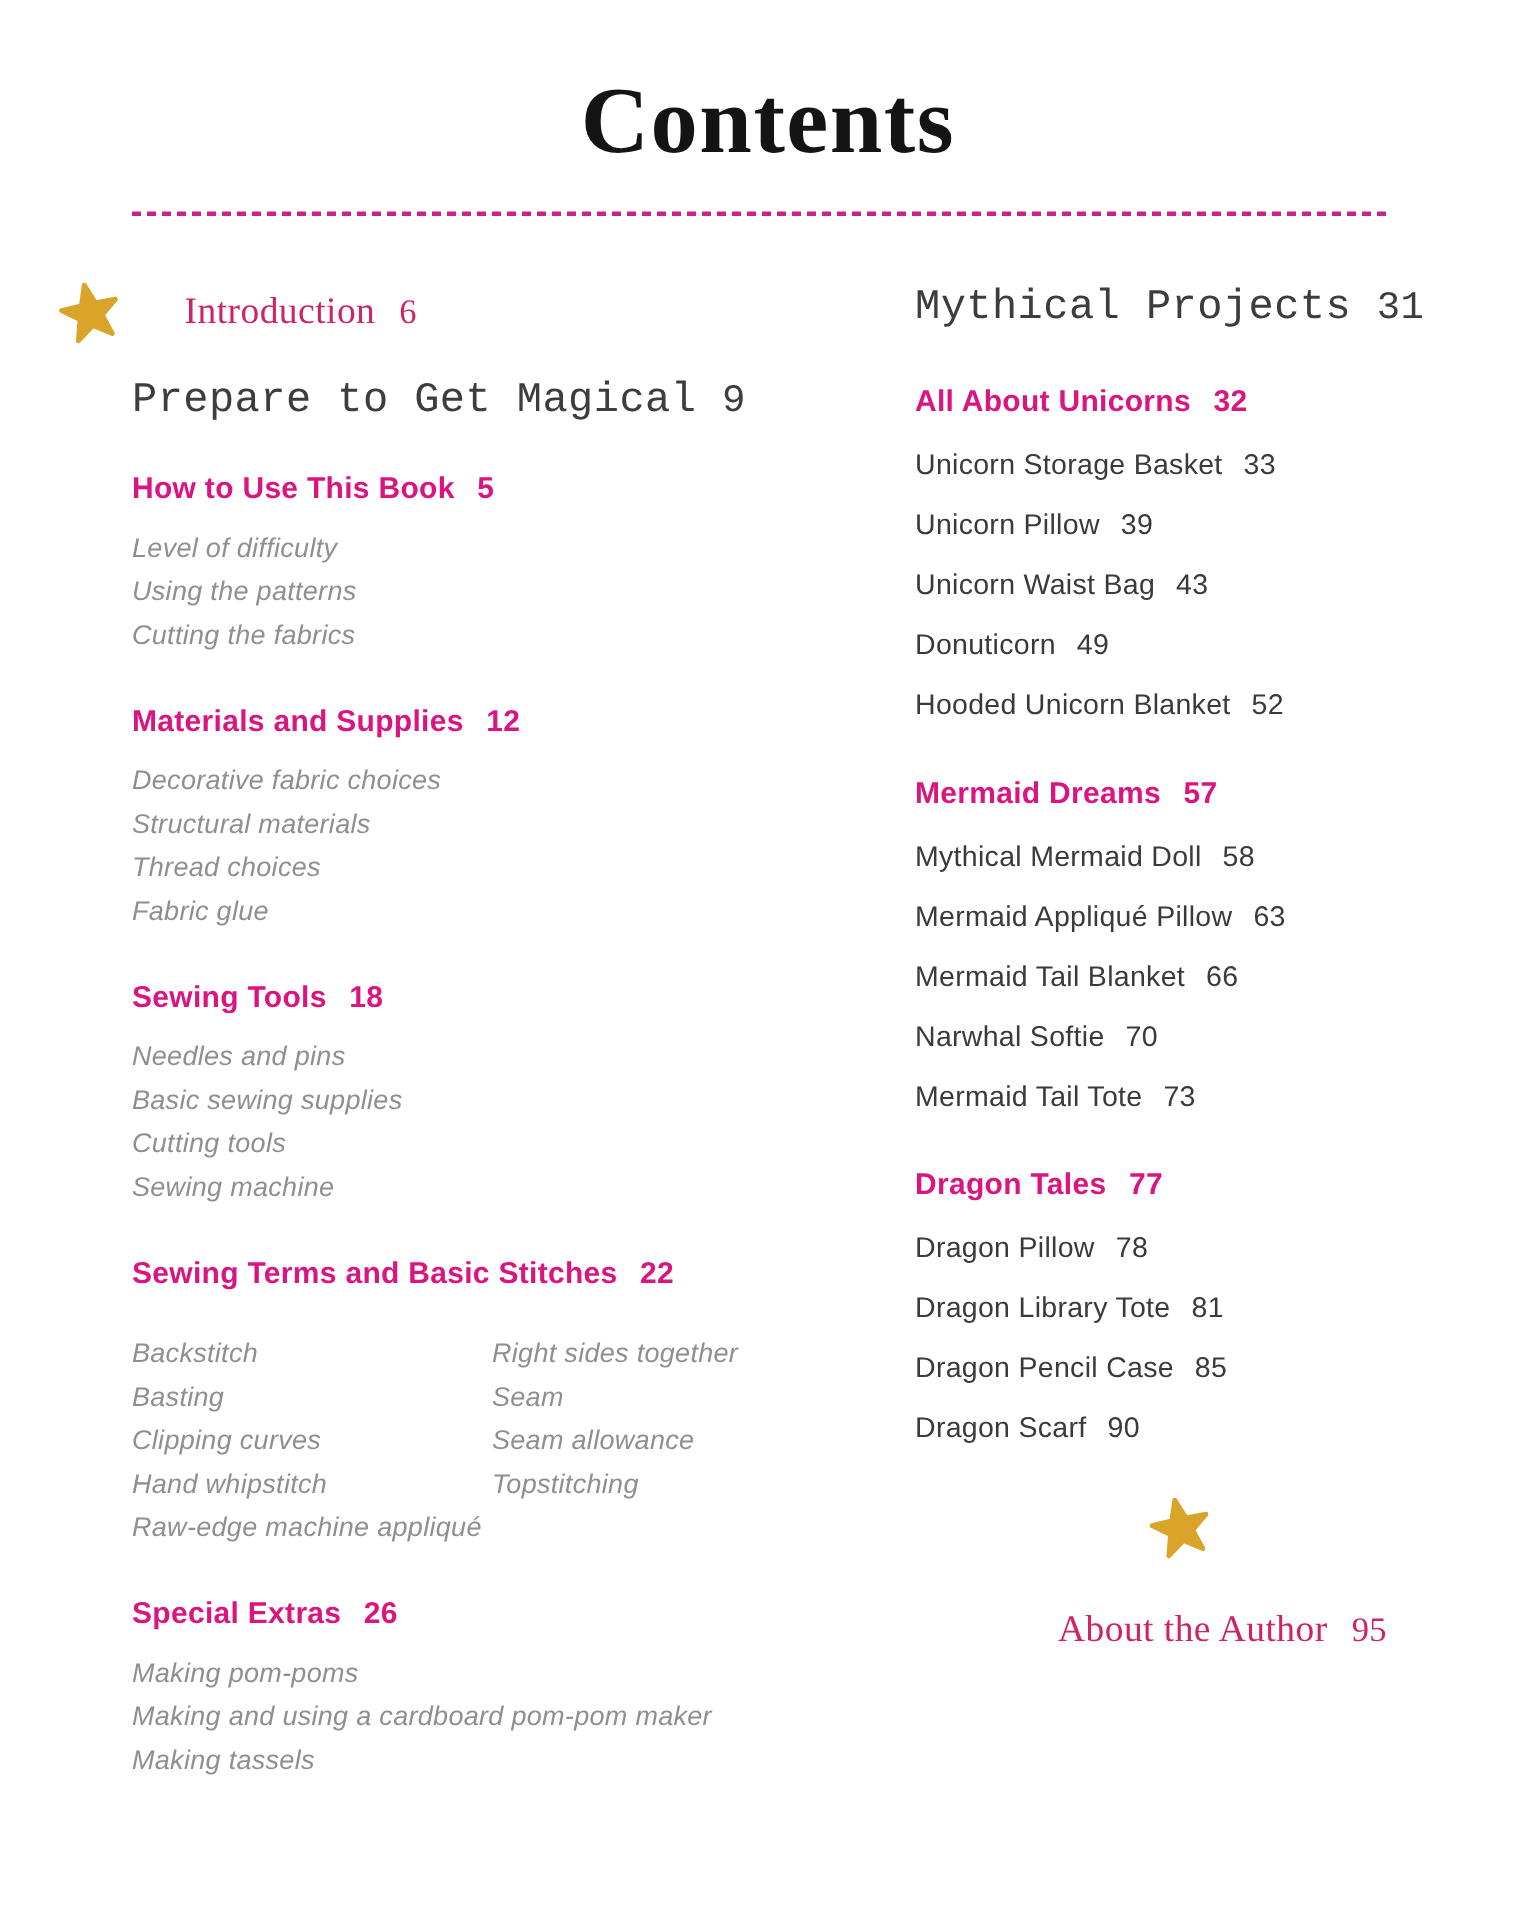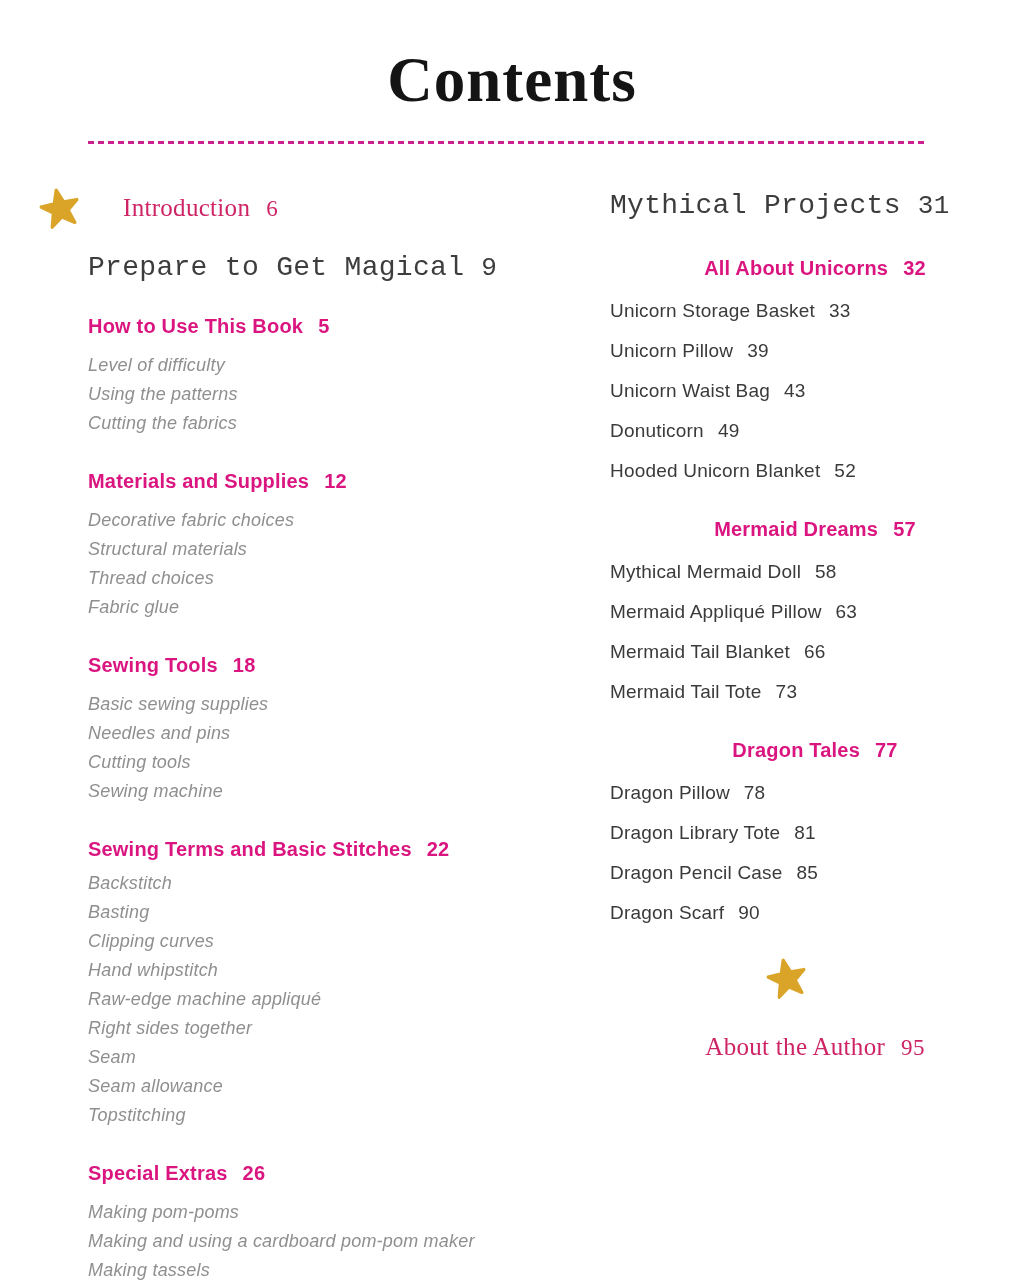--- a/index.html
+++ b/index.html
@@ -61,26 +61,26 @@
   }
   .section-head .page { margin-left:15px; }
   .sub-items { margin-top:13px; }
   .sub {
     font-style:italic;
     font-size:18px;
     color:#8f8f8f;
     line-height:29px;
     letter-spacing:0.2px;
   }
-  .sub-cols { display:flex; margin-top:8px;flex-direction:column; }
+  .sub-cols { display:flex; margin-top:27px; }
   .sub-cols .c1 { width:240px; }
 
   
   .r-section { margin-top:36px; }
-  .r-section .section-head { margin-bottom:19px;text-align:center; }
+  .r-section .section-head { margin-bottom:19px; }
   .entry {
     font-size:19px;
     color:#3a3a3a;
     line-height:23px;
     margin-bottom:17px;
     letter-spacing:0.2px;
   }
   .entry .page { margin-left:14px; }
   .about-row { margin-top:34px;flex-direction:column; }
 </style>
@@ -132,22 +132,22 @@
           <div class="sub">Thread choices</div>
           <div class="sub">Fabric glue</div>
         </div>
       </div>
 
       <div class="section">
         <div class="section-head">
           <span>Sewing Tools</span><span class="page">18</span>
         </div>
         <div class="sub-items">
+          <div class="sub">Needles and pins</div>
           <div class="sub">Basic sewing supplies</div>
-          <div class="sub">Needles and pins</div>
           <div class="sub">Cutting tools</div>
           <div class="sub">Sewing machine</div>
         </div>
       </div>
 
       <div class="section">
         <div class="section-head">
           <span>Sewing Terms and Basic Stitches</span><span class="page">22</span>
         </div>
         <div class="sub-cols">
@@ -197,20 +197,21 @@
         <div class="entry"><span>Hooded Unicorn Blanket</span><span class="page">52</span></div>
       </div>
 
       <div class="r-section">
         <div class="section-head">
           <span>Mermaid Dreams</span><span class="page">57</span>
         </div>
         <div class="entry"><span>Mythical Mermaid Doll</span><span class="page">58</span></div>
         <div class="entry"><span>Mermaid Appliqué Pillow</span><span class="page">63</span></div>
         <div class="entry"><span>Mermaid Tail Blanket</span><span class="page">66</span></div>
+        <div class="entry"><span>Narwhal Softie</span><span class="page">70</span></div>
         <div class="entry"><span>Mermaid Tail Tote</span><span class="page">73</span></div>
       </div>
 
       <div class="r-section">
         <div class="section-head">
           <span>Dragon Tales</span><span class="page">77</span>
         </div>
         <div class="entry"><span>Dragon Pillow</span><span class="page">78</span></div>
         <div class="entry"><span>Dragon Library Tote</span><span class="page">81</span></div>
         <div class="entry"><span>Dragon Pencil Case</span><span class="page">85</span></div>

